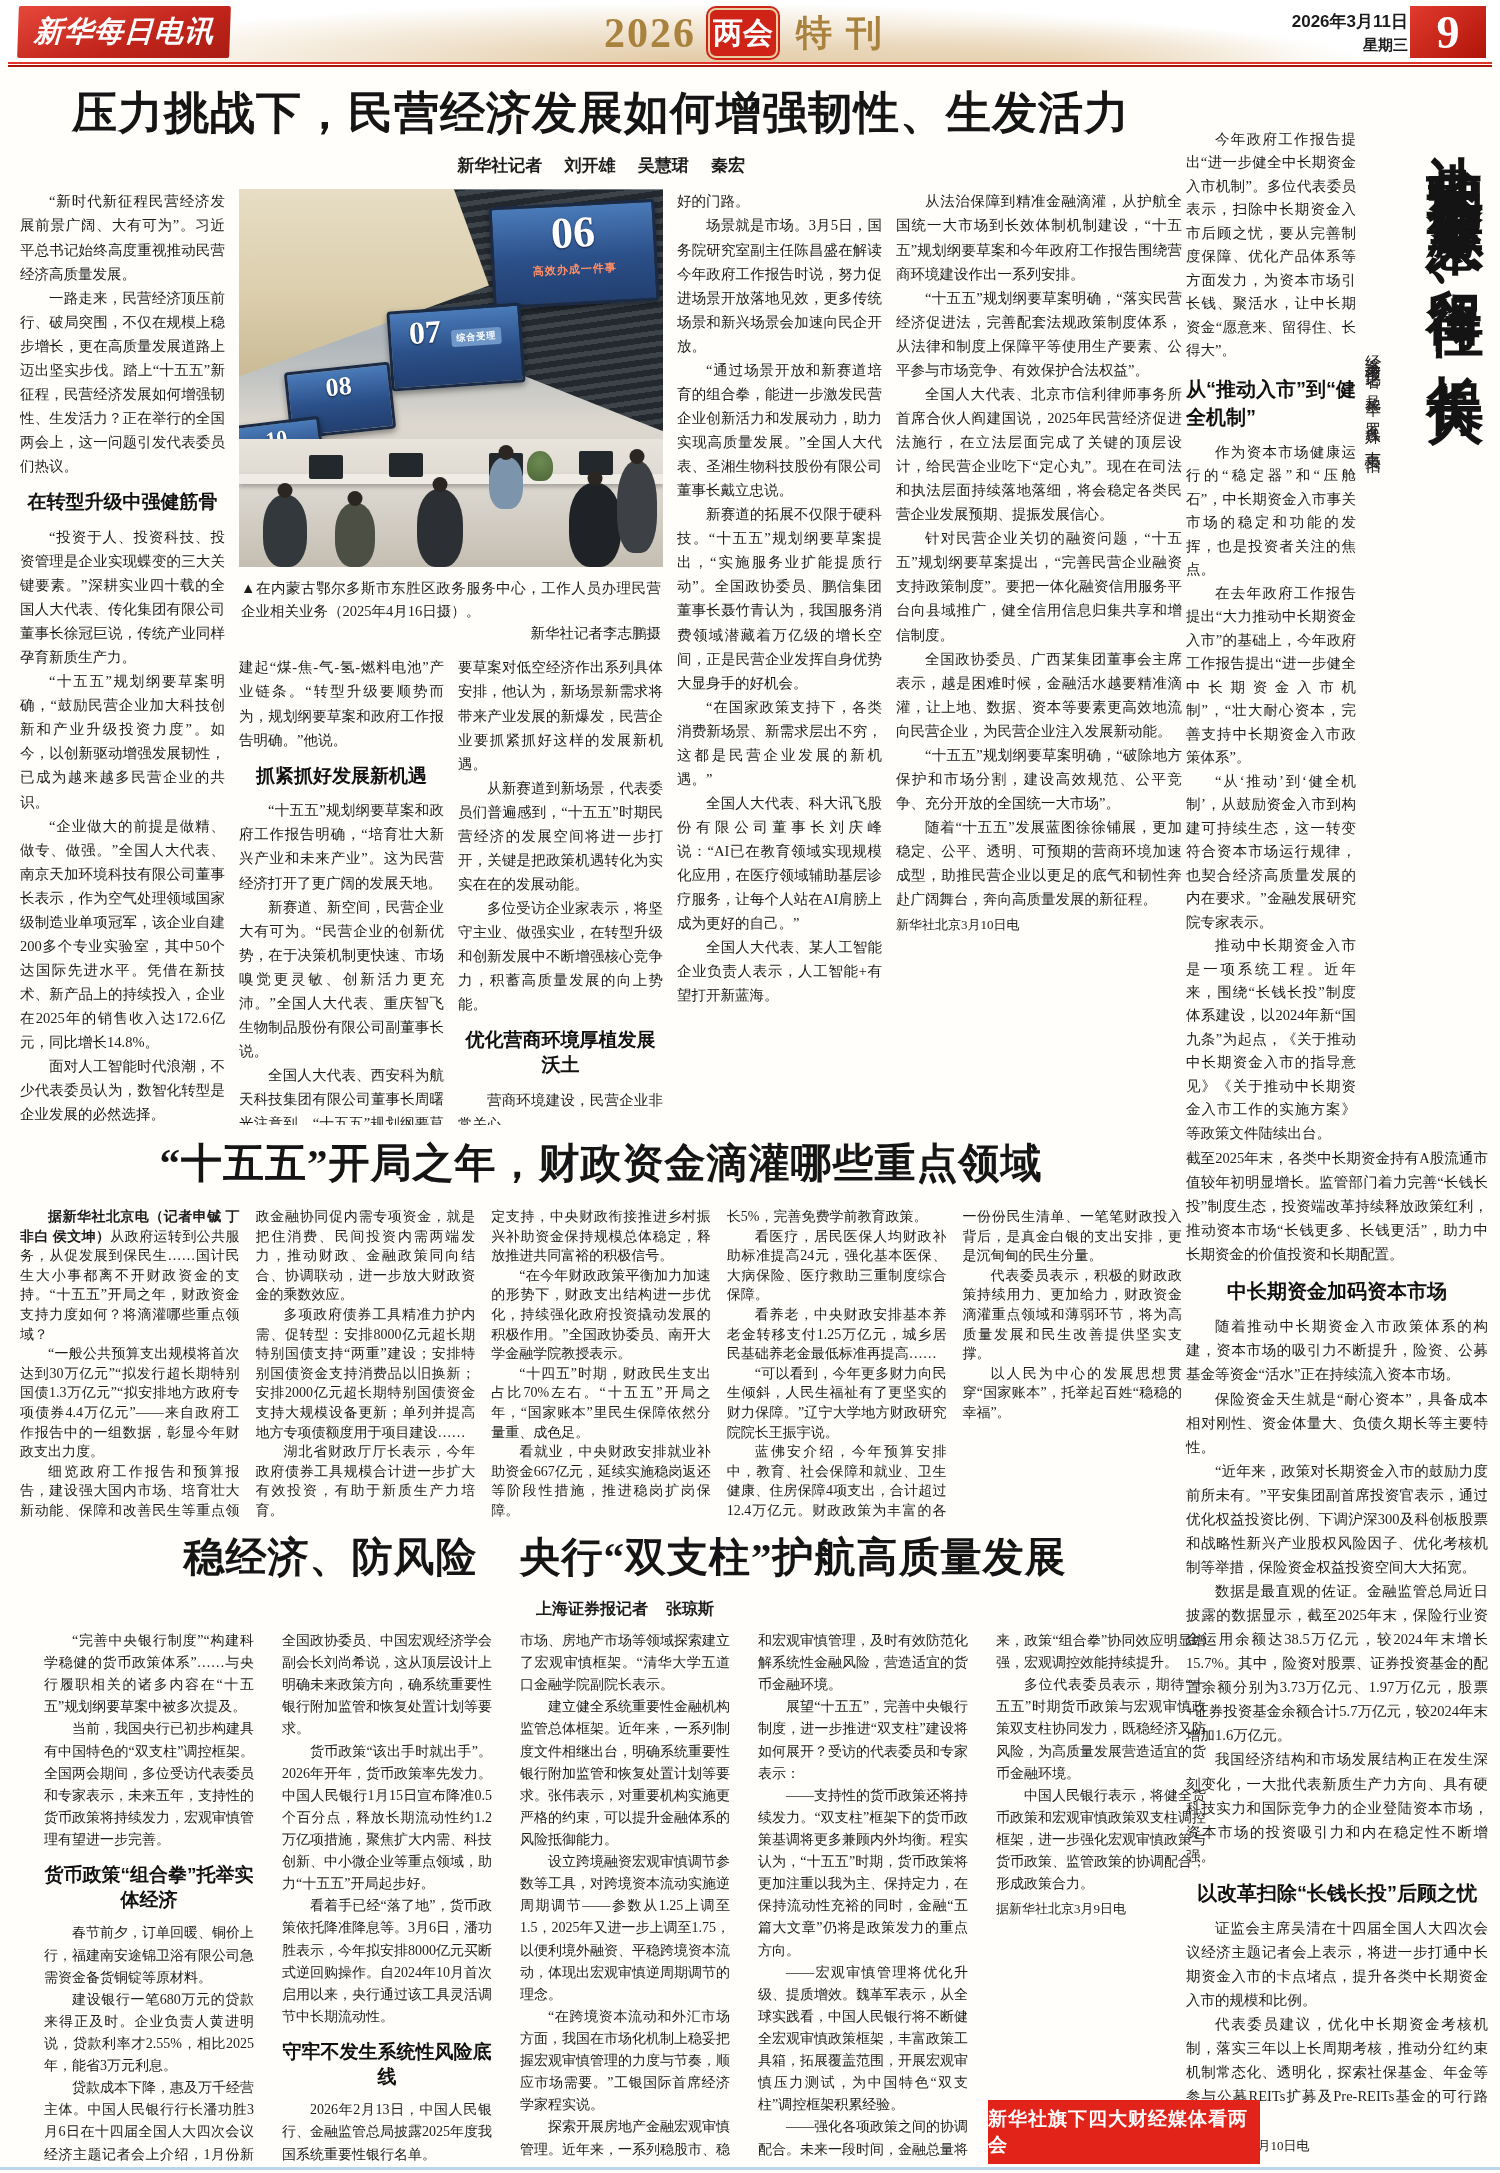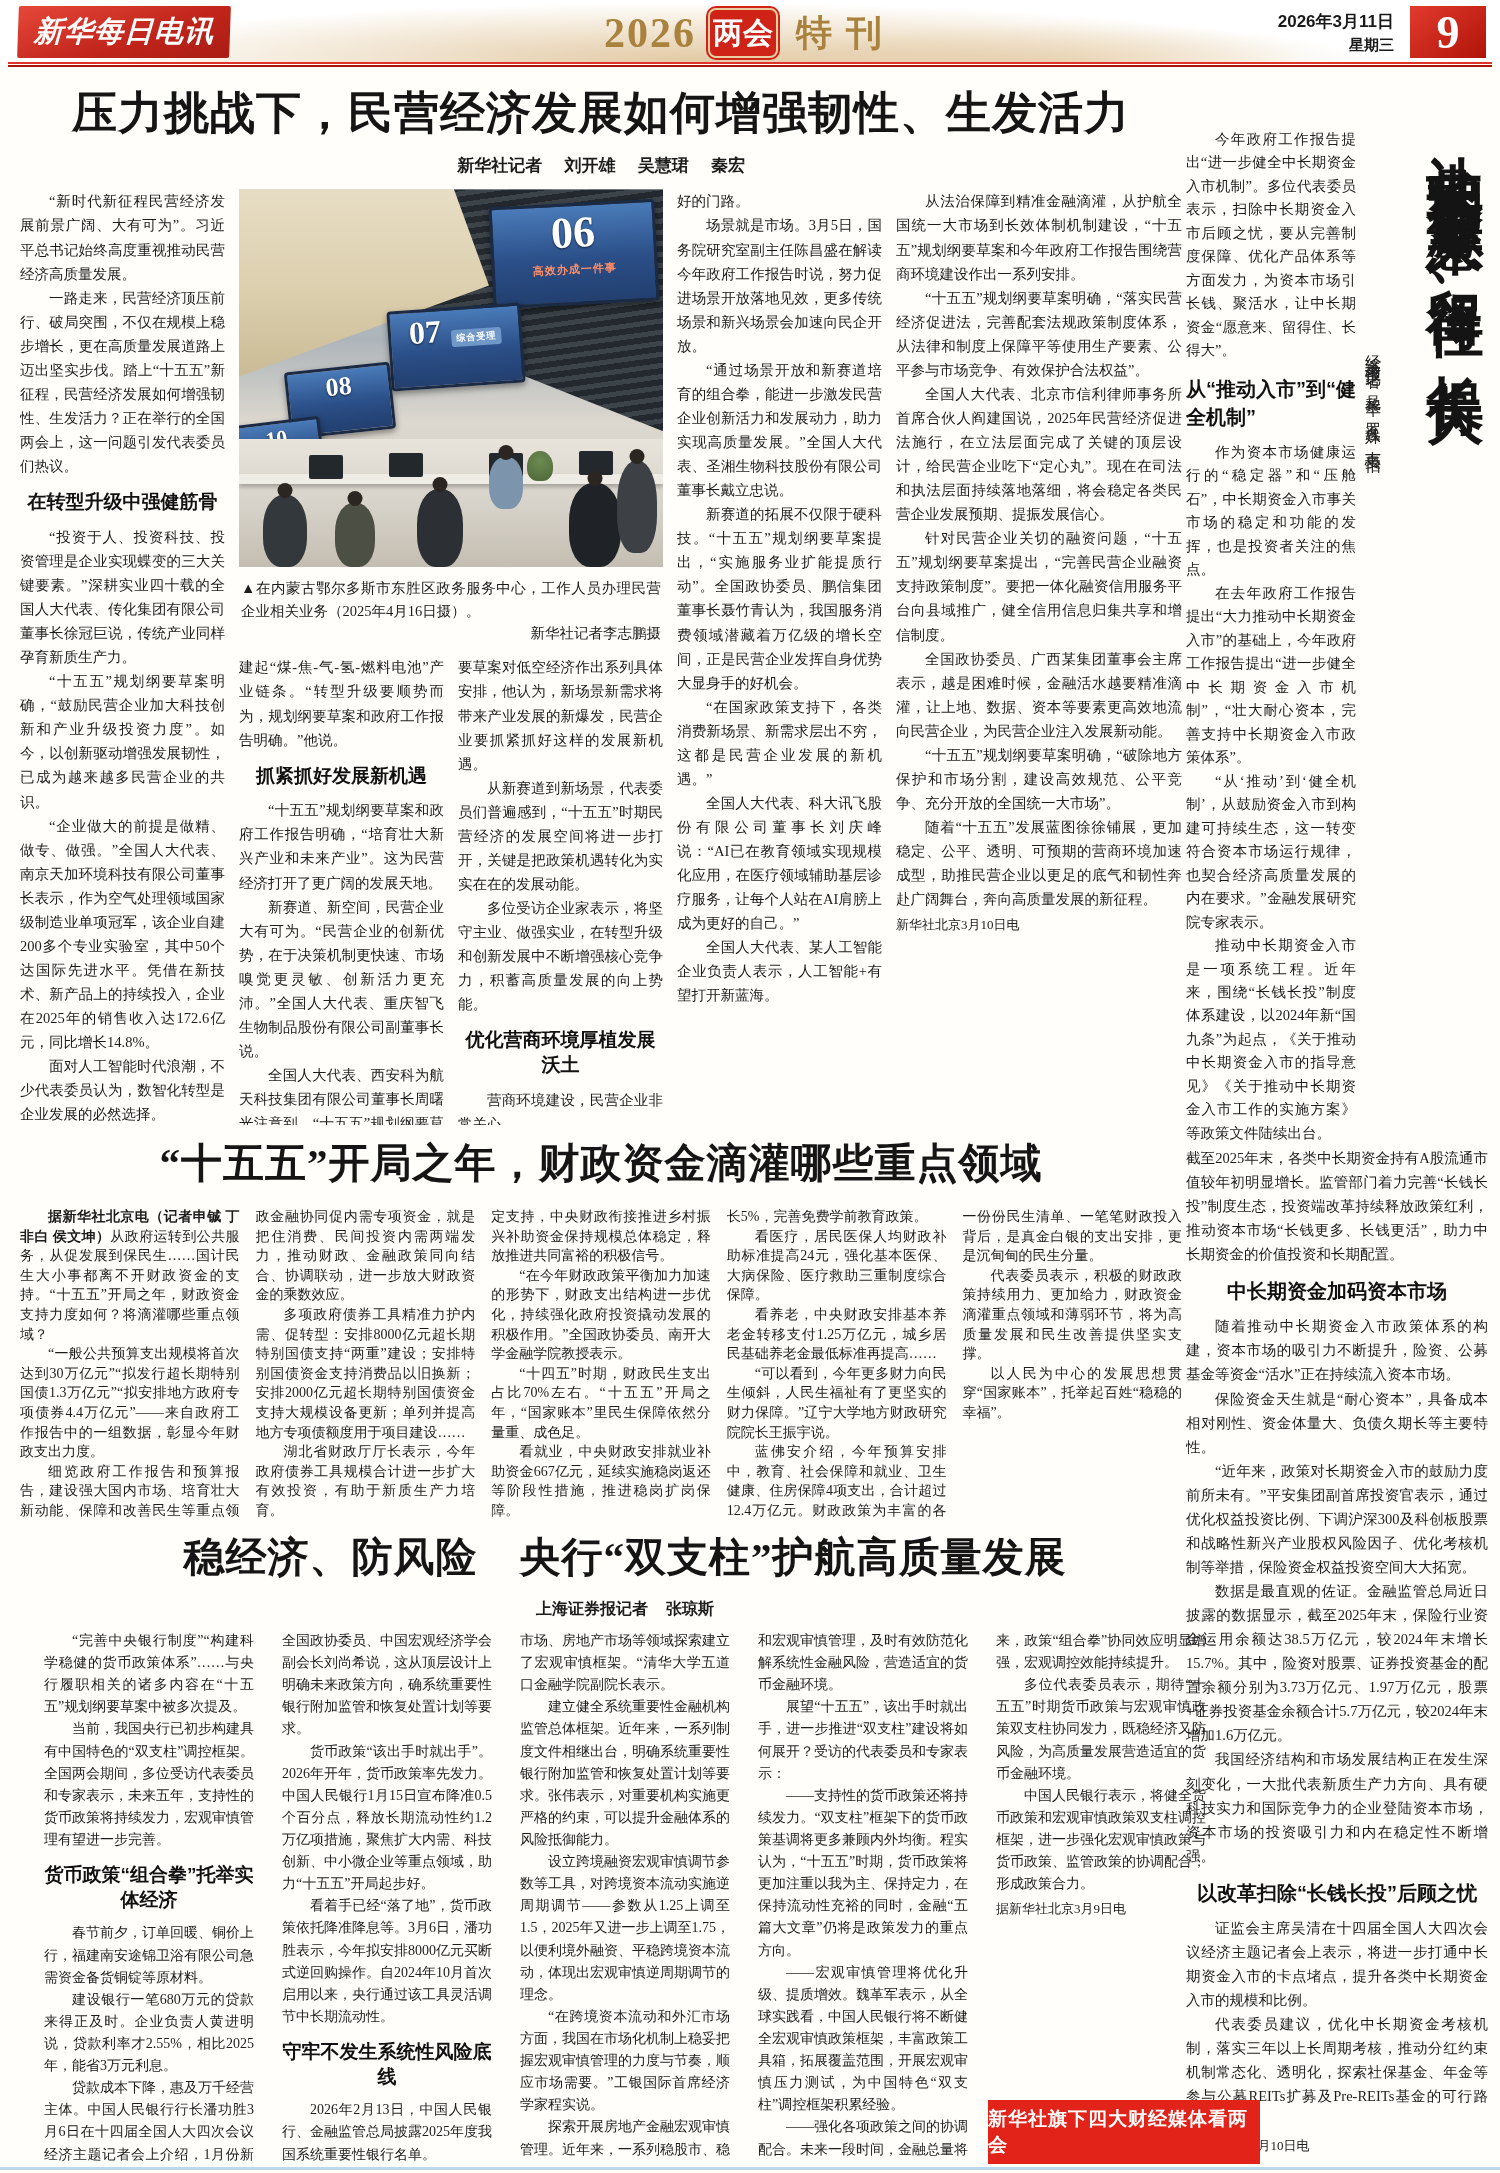--- a/index.html
+++ b/index.html
@@ -14,21 +14,21 @@
   .masthead{position:absolute;left:18px;top:6px;width:212px;height:52px;
     background:linear-gradient(160deg,#e6473a,#c0241a 60%,#a91d14);
     color:#fff;display:flex;align-items:center;justify-content:center;
     font-size:29px;font-weight:bold;transform:skewX(-2deg);letter-spacing:1px;
     font-style:italic;border-radius:2px;}
   .special{position:absolute;left:0;right:0;top:8px;display:flex;align-items:center;justify-content:center;gap:12px;}
   .sp-year{font-size:42px;font-weight:700;color:#a9823d;font-family:"Liberation Serif",serif;letter-spacing:2px;}
   .sp-box{width:66px;height:46px;background:#cf2318;border:2px solid #e7cfa2;border-radius:8px;
     color:#fff;font-size:30px;font-weight:900;display:flex;align-items:center;justify-content:center;box-shadow:0 0 0 2px #cf2318;}
   .sp-suffix{font-size:36px;font-weight:900;color:#a9823d;letter-spacing:14px;margin-left:6px;}
-  .dateblock{position:absolute;right:106px;top:10px;text-align:right;font-family:"Liberation Sans",sans-serif;}
+  .dateblock{position:absolute;right:92px;top:10px;text-align:right;font-family:"Liberation Sans",sans-serif;}
   .dateblock .d1{font-size:17px;font-weight:bold;color:#1a1a1a;}
   .dateblock .d2{font-size:15px;font-weight:bold;color:#1a1a1a;margin-top:3px;}
   .pagenum{position:absolute;right:14px;top:6px;width:76px;height:52px;
     background:linear-gradient(140deg,#e23a2e,#b01408);color:#fff;
     font-size:46px;font-weight:900;display:flex;align-items:center;justify-content:center;
     font-family:"Liberation Serif",serif;}
   .redrule{position:absolute;left:8px;top:62px;width:1484px;height:5px;
     background:linear-gradient(180deg,#e0342a 0 2px,#fff 2px 3px,#a91508 3px 5px);}
   
   .para{margin:0;text-indent:2em;text-align:justify;font-size:14.5px;line-height:1.66;}
@@ -299,21 +299,21 @@
       </div>
     <div class="col">
         <p class="para noindent">市场、房地产市场等领域探索建立了宏观审慎框架。“清华大学五道口金融学院副院长表示。</p>
         <p class="para">建立健全系统重要性金融机构监管总体框架。近年来，一系列制度文件相继出台，明确系统重要性银行附加监管和恢复处置计划等要求。张伟表示，对重要机构实施更严格的约束，可以提升金融体系的风险抵御能力。</p>
         <p class="para">设立跨境融资宏观审慎调节参数等工具，对跨境资本流动实施逆周期调节——参数从1.25上调至1.5，2025年又进一步上调至1.75，以便利境外融资、平稳跨境资本流动，体现出宏观审慎逆周期调节的理念。</p>
         <p class="para">“在跨境资本流动和外汇市场方面，我国在市场化机制上稳妥把握宏观审慎管理的力度与节奏，顺应市场需要。”工银国际首席经济学家程实说。</p>
         <p class="para">探索开展房地产金融宏观审慎管理。近年来，一系列稳股市、稳楼市政策接续发力，有效提振信心、稳定预期。</p>
       </div>
     <div class="col">
         <p class="para noindent">和宏观审慎管理，及时有效防范化解系统性金融风险，营造适宜的货币金融环境。</p>
-        <p class="para">展望“十五五”，该出手时就出手，进一步推进“双支柱”建设将如何展开？受访的代表委员和专家表示：</p>
+        <p class="para">展望“十五五”，完善中央银行制度，进一步推进“双支柱”建设将如何展开？受访的代表委员和专家表示：</p>
         <p class="para">——支持性的货币政策还将持续发力。“双支柱”框架下的货币政策基调将更多兼顾内外均衡。程实认为，“十五五”时期，货币政策将更加注重以我为主、保持定力，在保持流动性充裕的同时，金融“五篇大文章”仍将是政策发力的重点方向。</p>
         <p class="para">——宏观审慎管理将优化升级、提质增效。魏革军表示，从全球实践看，中国人民银行将不断健全宏观审慎政策框架，丰富政策工具箱，拓展覆盖范围，开展宏观审慎压力测试，为中国特色“双支柱”调控框架积累经验。</p>
         <p class="para">——强化各项政策之间的协调配合。未来一段时间，金融总量将保持合理增长，主要经济体货币政策仍处宽松周期，将使内外协调配合的空间更大，需要进一步加强政策间的协同。</p>
       </div>
     <div class="col">
         <p class="para noindent">来，政策“组合拳”协同效应明显增强，宏观调控效能持续提升。</p>
         <p class="para">多位代表委员表示，期待“十五五”时期货币政策与宏观审慎政策双支柱协同发力，既稳经济又防风险，为高质量发展营造适宜的货币金融环境。</p>
         <p class="para">中国人民银行表示，将健全货币政策和宏观审慎政策双支柱调控框架，进一步强化宏观审慎政策与货币政策、监管政策的协调配合，形成政策合力。</p>
         <p class="dateline">据新华社北京3月9日电</p>
       </div>

